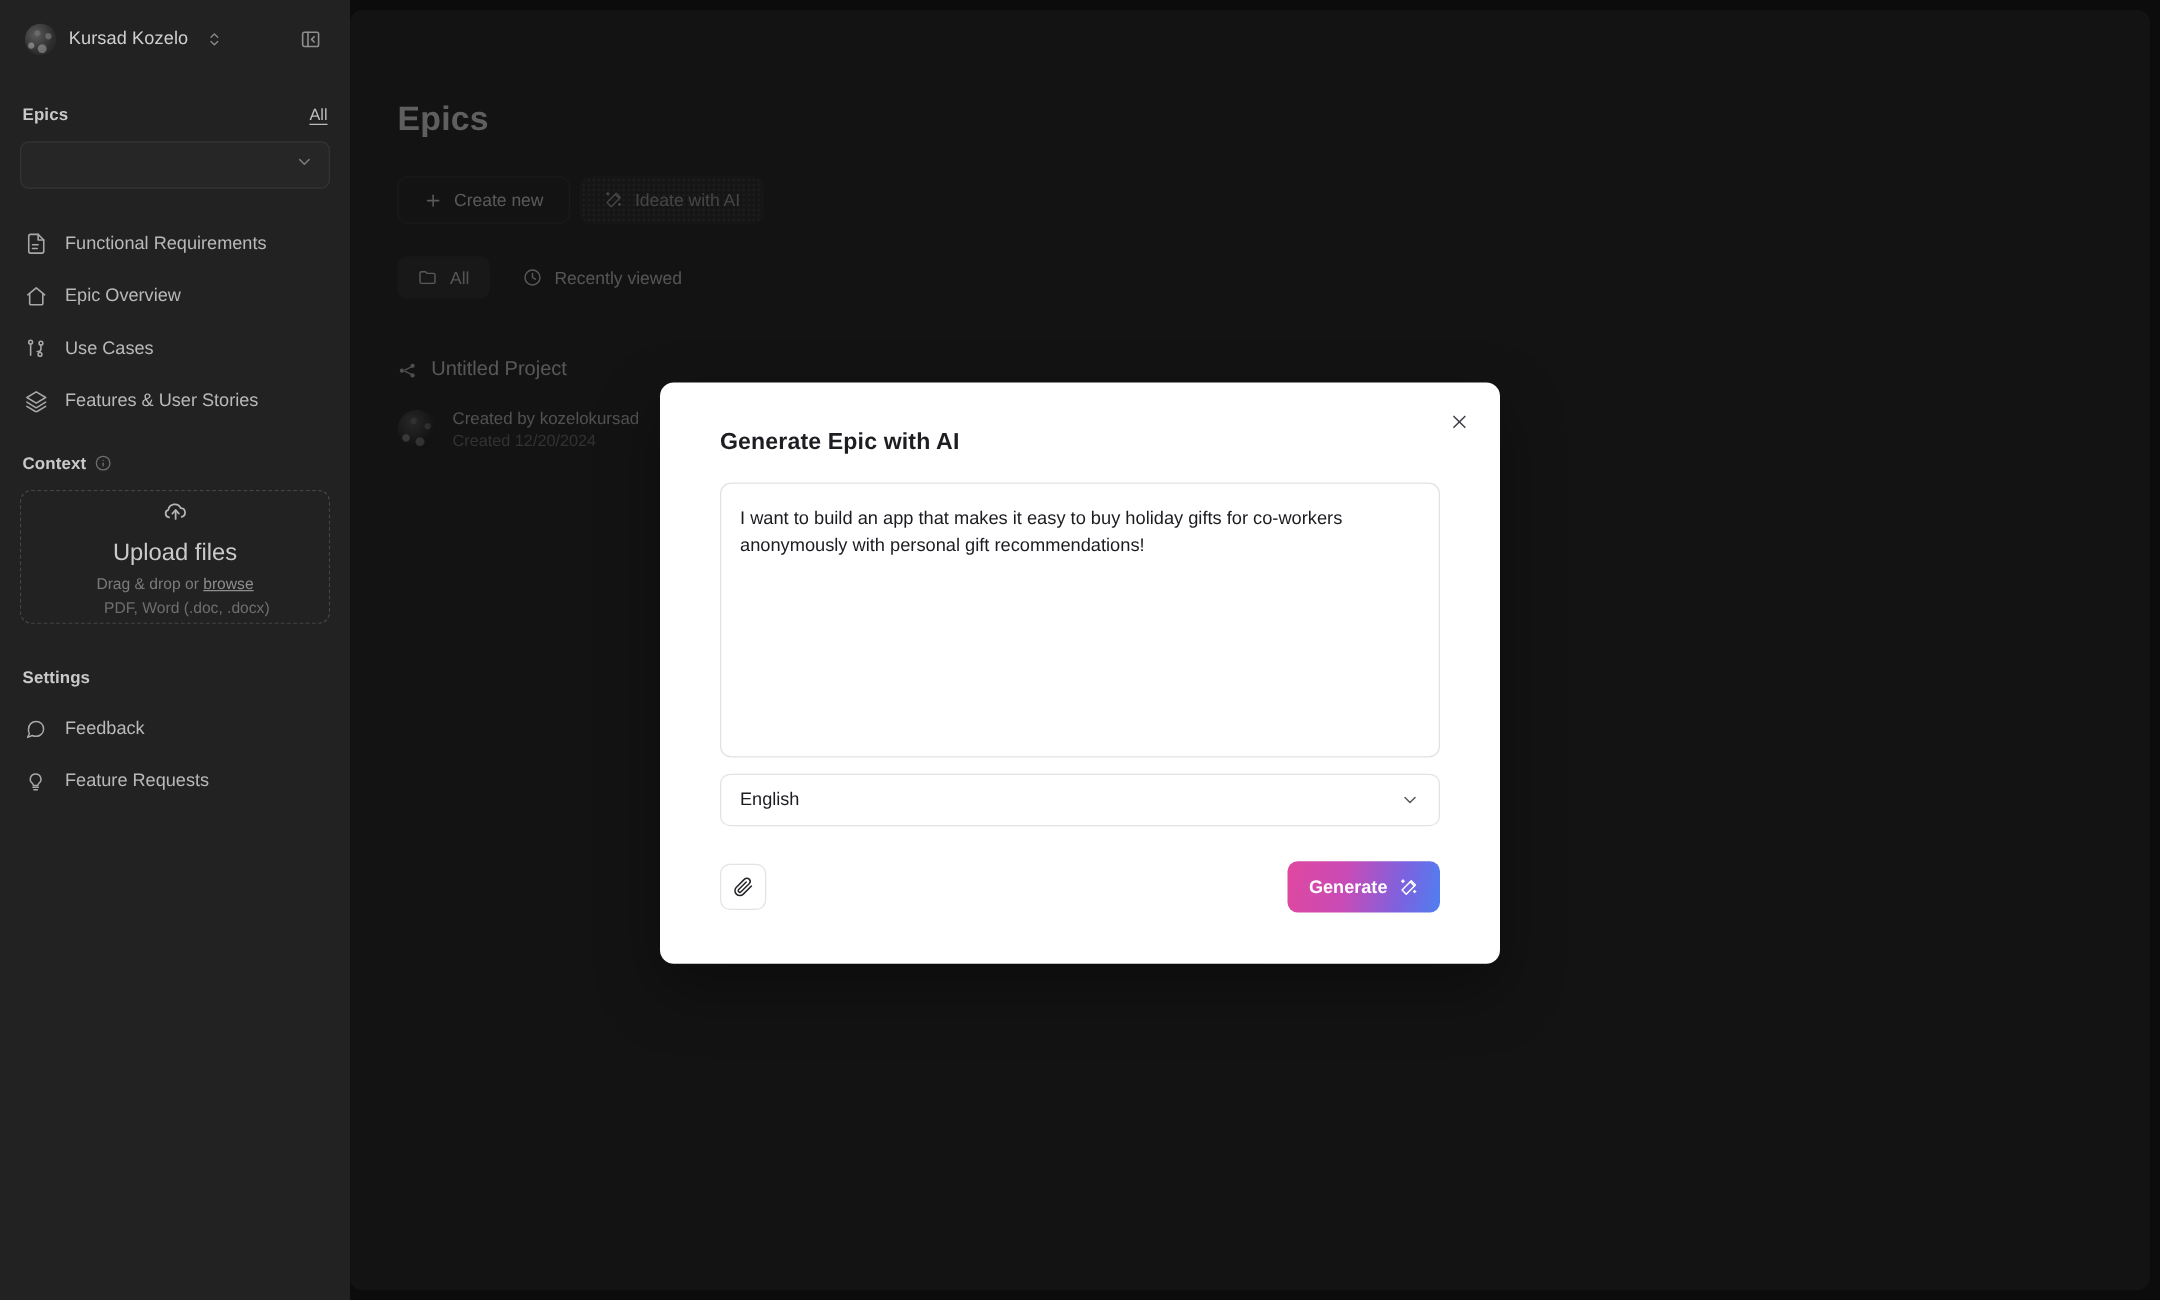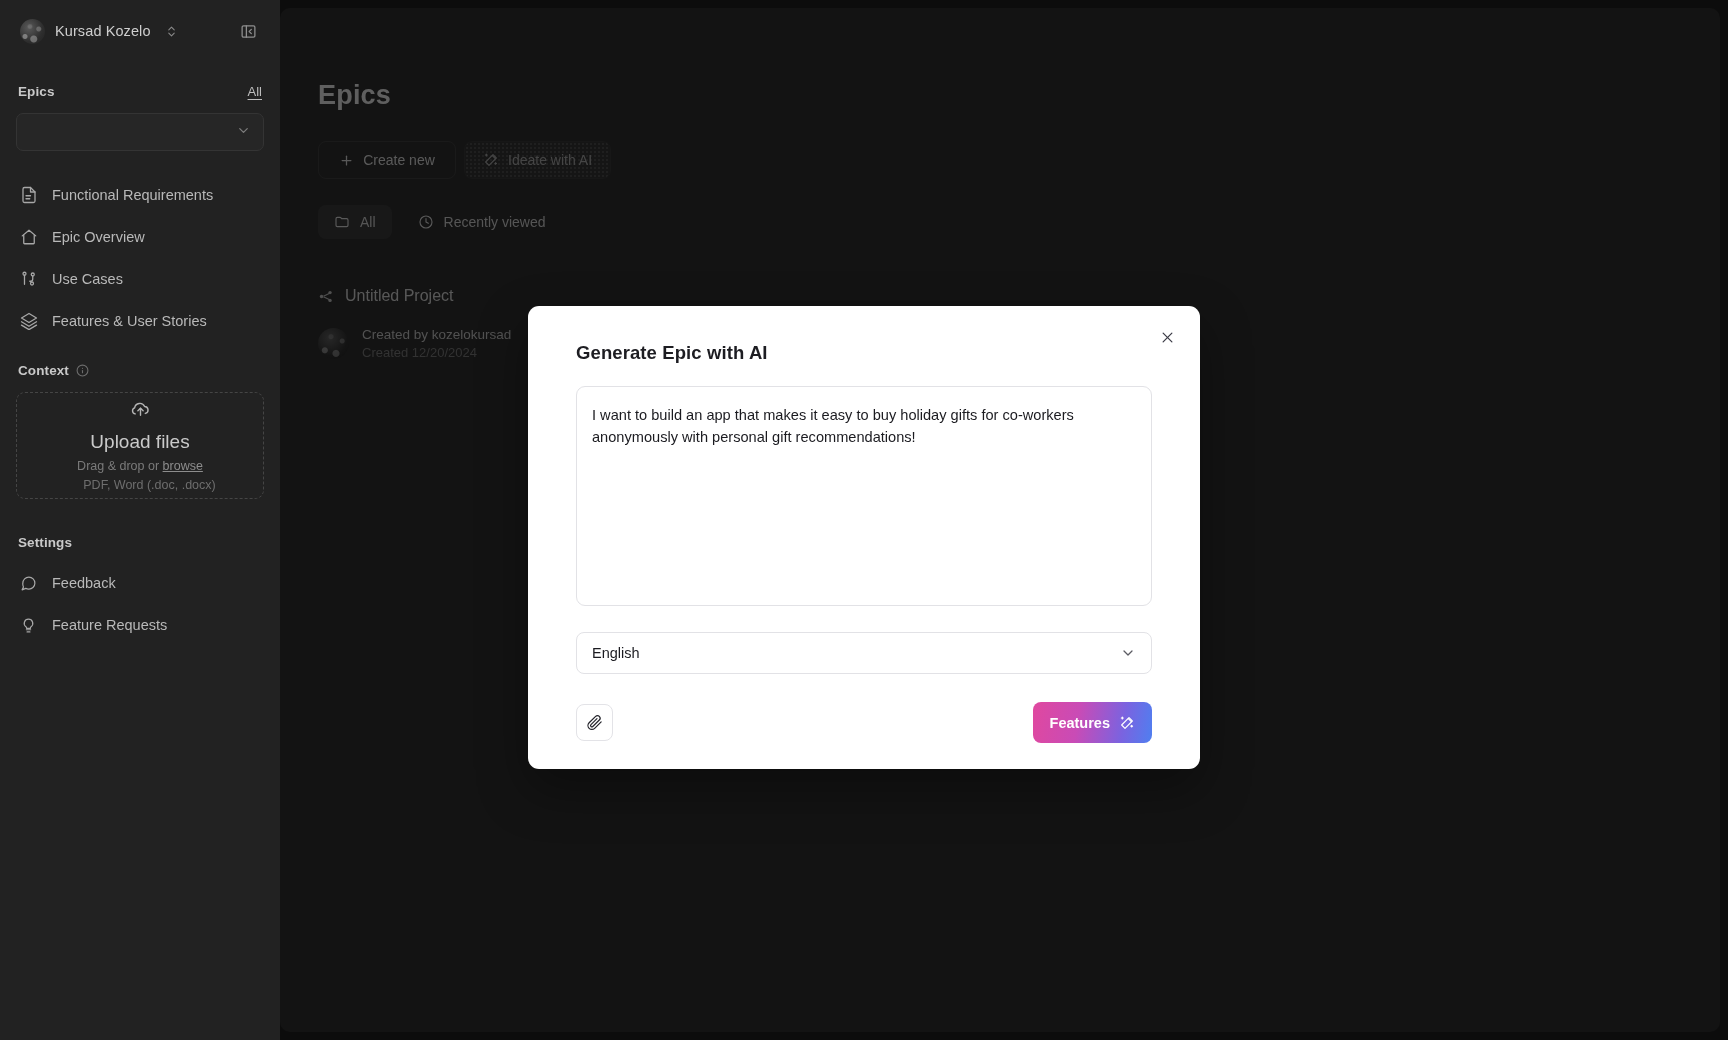--- a/index.html
+++ b/index.html
@@ -252,21 +252,21 @@
     background: rgba(0,0,0,0.55);
     z-index: 50;
   }
   .modal {
     position: absolute;
     left: 528px;
     top: 306px;
     width: 672px;
     background: #ffffff;
     border-radius: 11px;
-    padding: 28px 48px 26px 48px;
+    padding: 28px 48px 41px 48px;
     box-shadow: 0 20px 50px rgba(0,0,0,.35);
     z-index: 60;
   }
   .modal-close {
     position: absolute;
     right: 20px; top: 18px;
     width: 26px; height: 26px;
     display: flex; align-items: center; justify-content: center;
     color: #3b3b46;
     border-radius: 5px;
@@ -287,21 +287,21 @@
     padding: 17px 15px;
     font-size: 14.6px;
     line-height: 22px;
     color: #1b1b20;
     resize: none;
     font-family: "Liberation Sans", sans-serif;
     background: #fff;
     outline: none;
   }
   .modal-select {
-    margin-top: 22px;
+    margin-top: 8px;
     width: 100%;
     height: 42px;
     border: 1px solid #e2e2e6;
     border-radius: 8px;
     padding: 0 15px;
     display: flex;
     align-items: center;
     justify-content: space-between;
     font-size: 14.5px;
     color: #1b1b20;
@@ -575,21 +575,21 @@
     <div class="modal-footer">
       <button class="attach-btn">
         <span style="display:flex;align-items:center;">
           <svg width="17" height="17" viewBox="0 0 24 24" fill="none" stroke="currentColor" stroke-width="1.7" stroke-linecap="round" stroke-linejoin="round">
               <path d="M21.4 11.05 12.2 20.2a5.5 5.5 0 0 1-7.8-7.8l9.2-9.15a3.67 3.67 0 0 1 5.2 5.2l-9.2 9.15a1.83 1.83 0 0 1-2.6-2.6l8.5-8.45"></path>
             </svg>
         </span>
       </button>
 
       <button class="gen-btn">
-        <span>Features</span>
+        <span>Generate</span>
         <span style="display:flex;align-items:center;">
           <svg width="16" height="16" viewBox="0 0 24 24" fill="none" stroke="currentColor" stroke-width="1.8" stroke-linecap="round" stroke-linejoin="round">
               <path d="M15 4 20 9 9 20 4 15 15 4z"></path>
               <path d="M14 5.5 18.5 10"></path>
               <path d="M5 3v3M3.5 4.5h3"></path>
               <path d="M19 15.5V18M17.8 16.8h2.5"></path>
             </svg>
         </span>
       </button>
     </div>

